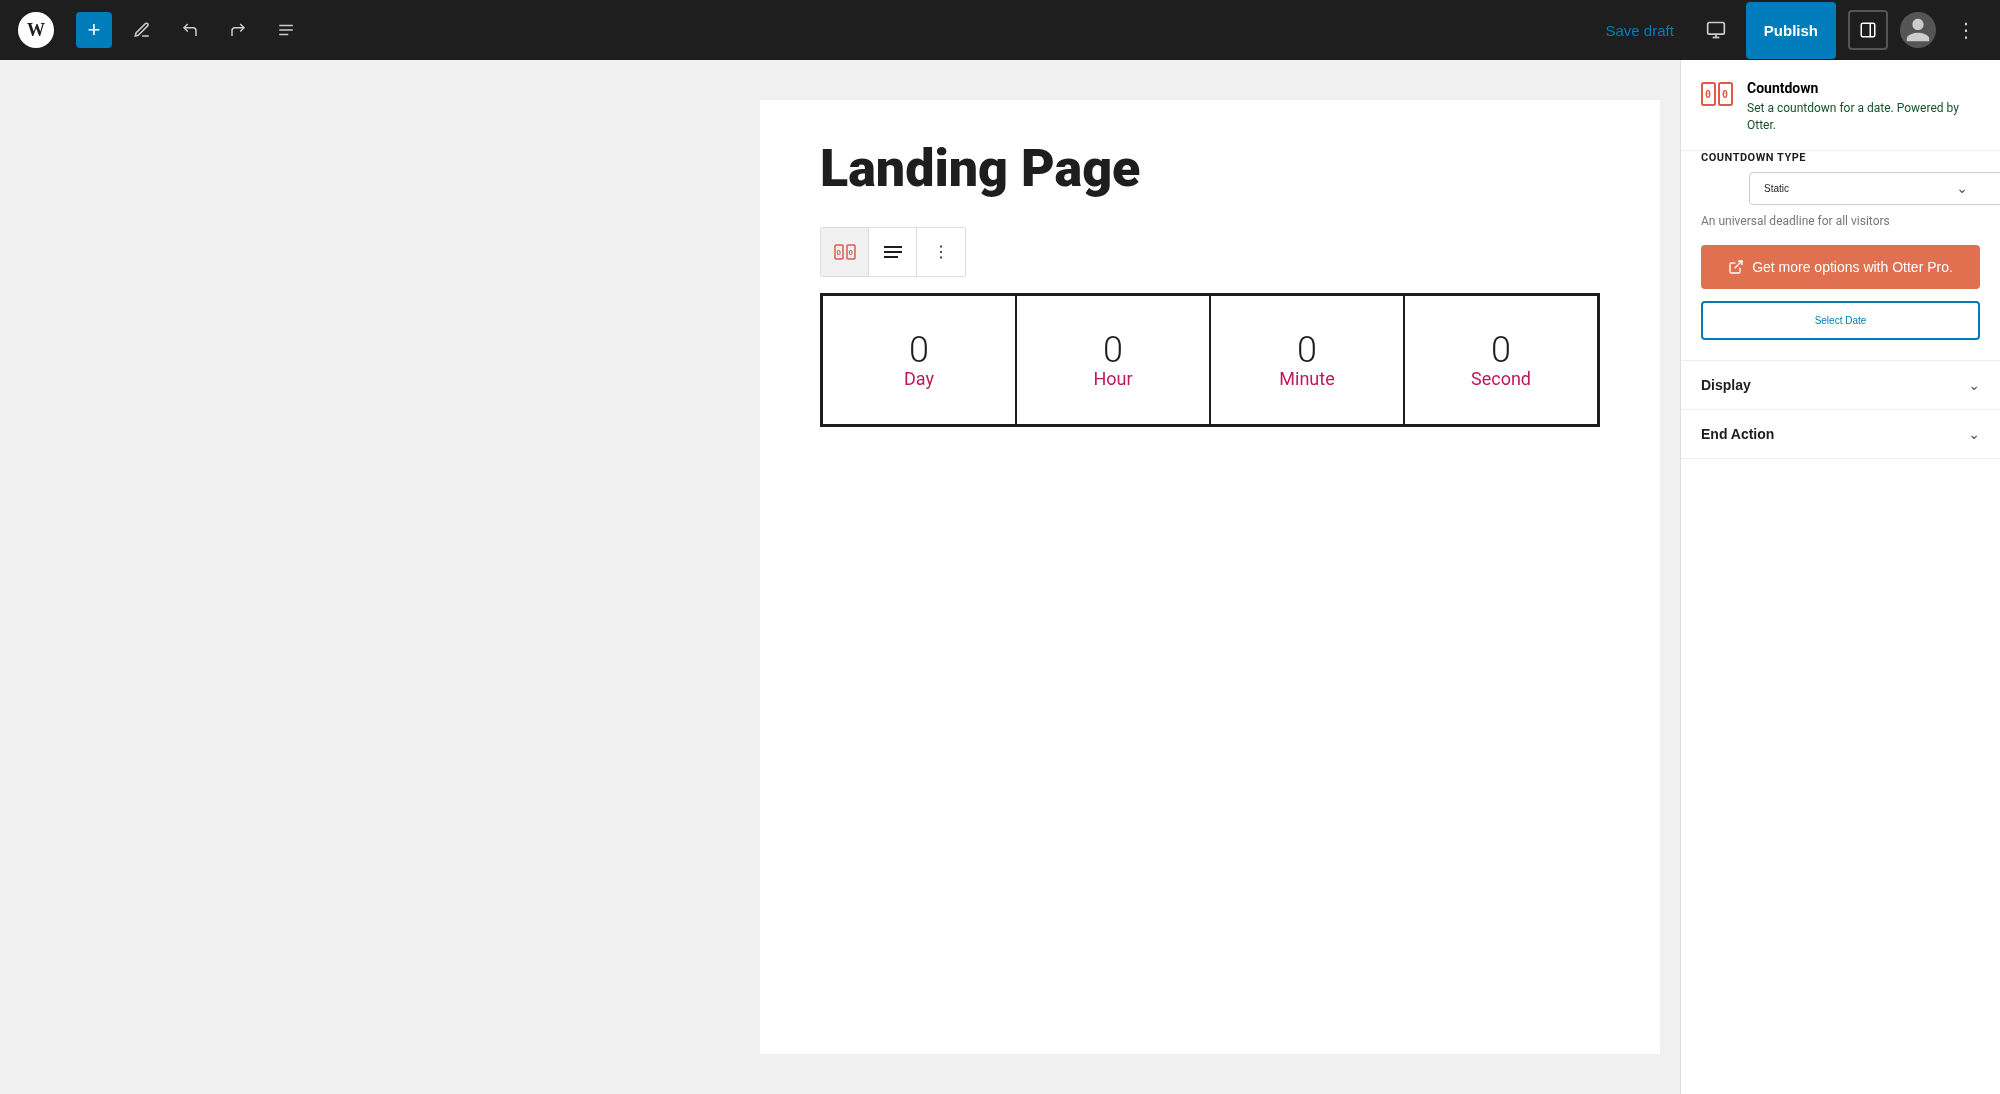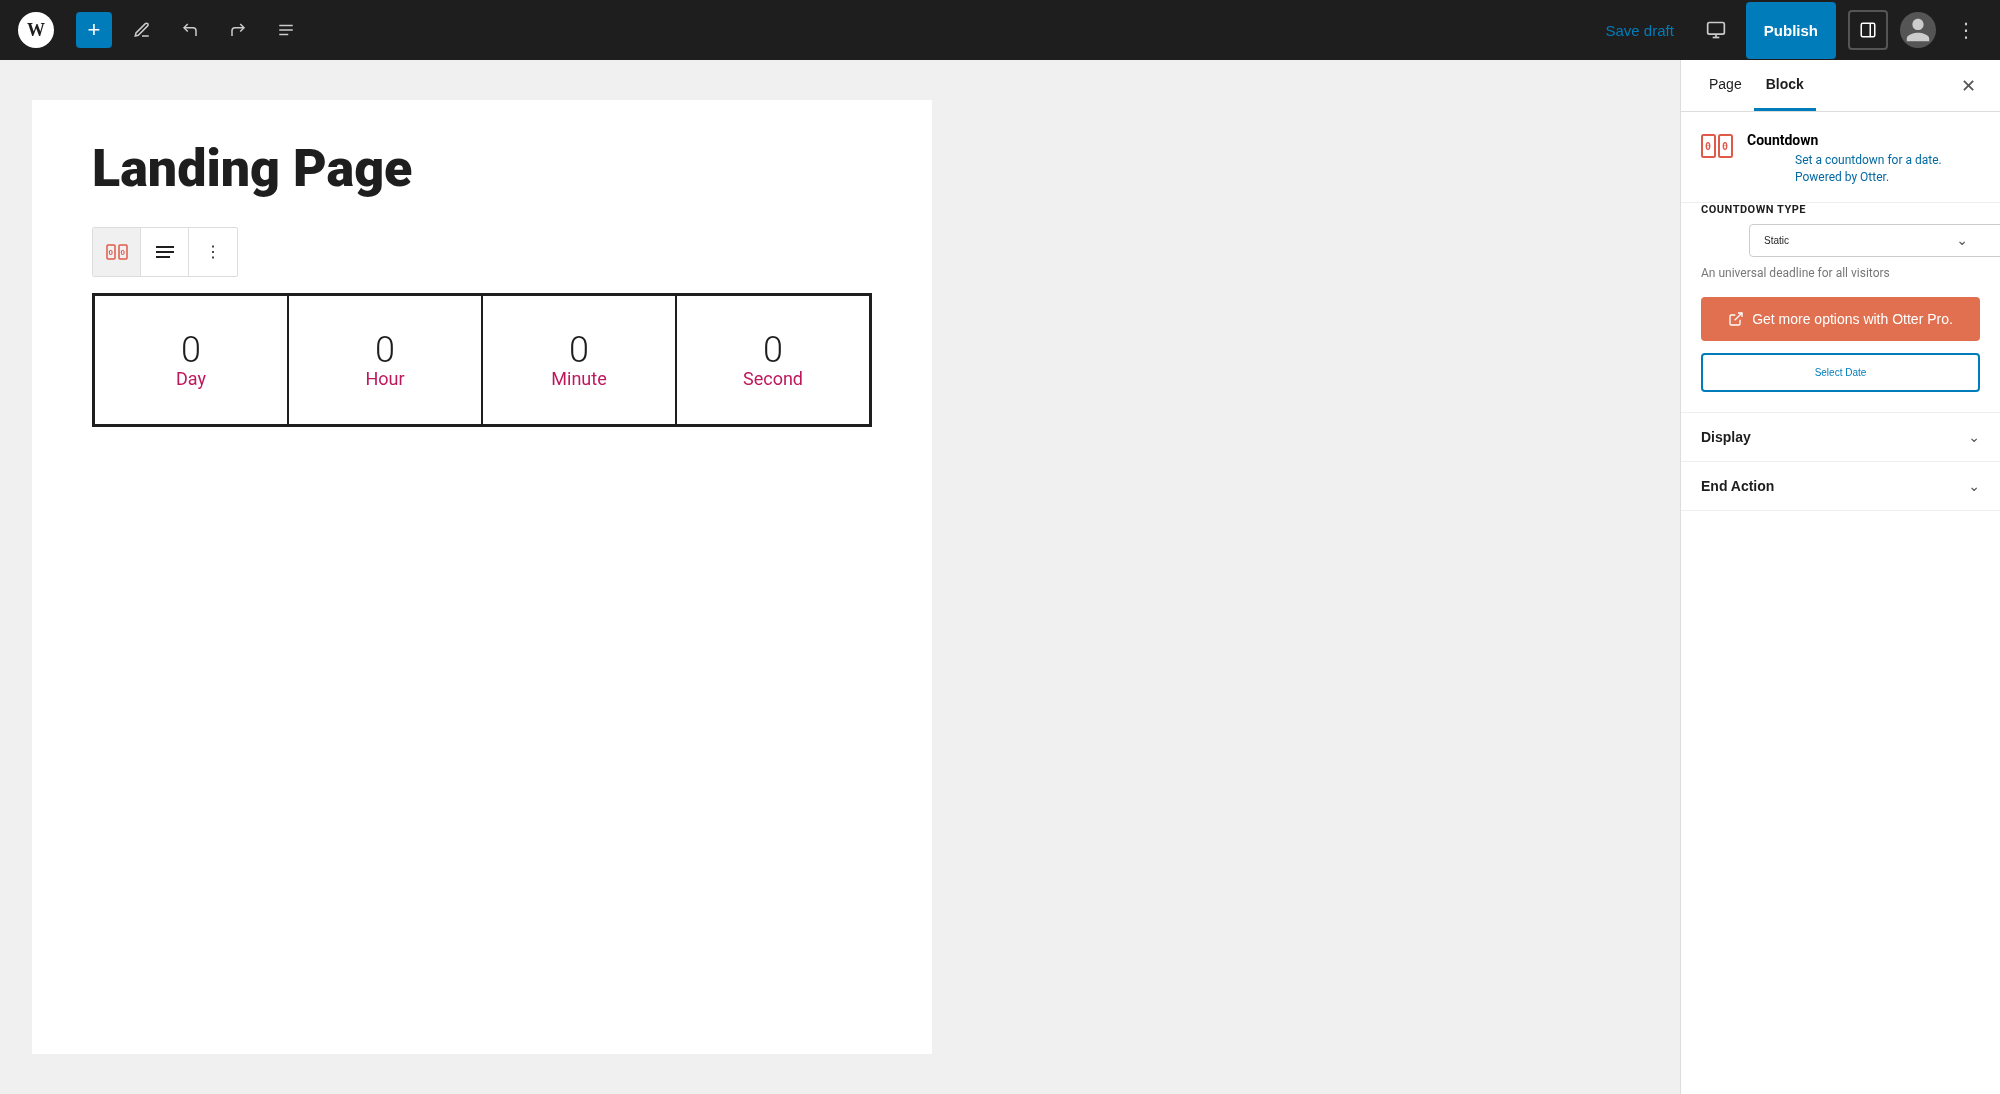--- a/index.html
+++ b/index.html
@@ -95,22 +95,22 @@
       flex: 1;
       overflow: hidden;
     }
 
     
     .editor-area {
       flex: 1;
       background: #f0f0f0;
       overflow-y: auto;
       display: flex;
-      justify-content: flex-start;
-      padding: 40px 32px;
+      justify-content: flex-end;
+      padding: 40px 20px;
     }
     .editor-content {
       background: white;
       width: 100%;
       max-width: 900px;
       min-height: 600px;
       padding: 40px 60px 60px;
       position: relative;
     }
     .page-title {
@@ -229,23 +229,22 @@
       flex-shrink: 0;
       margin-top: 2px;
     }
     .block-info-text h3 {
       font-size: 14px;
       font-weight: 700;
       margin-bottom: 4px;
     }
     .block-info-text p {
       font-size: 12px;
-      color: #0369a1;
+      color: #14532d;
       line-height: 1.4;
-      margin-left: 48px;
     }
 
     
     .settings-tabs {
       display: flex;
       border-bottom: 1px solid #ddd;
       padding: 0 16px;
     }
     .settings-tab {
       font-size: 14px;
@@ -494,25 +493,20 @@
           <span class="countdown-number">0</span>
           <span class="countdown-label">Second</span>
         </div>
       </div>
 
     </div>
   </div>
 
   <div class="sidebar">
 
-    <div class="sidebar-tabs">
-      <button class="sidebar-tab">Page</button>
-      <button class="sidebar-tab active">Block</button>
-      <button class="sidebar-close">✕</button>
-    </div>
 
     <div class="sidebar-body">
 
       <div class="block-info">
         <svg class="countdown-icon" viewBox="0 0 32 24" width="32" height="24">
           <rect x="1" y="1" width="13" height="22" rx="1.5" fill="none" stroke="#e05a4a" stroke-width="2"></rect>
           <rect x="18" y="1" width="13" height="22" rx="1.5" fill="none" stroke="#e05a4a" stroke-width="2"></rect>
           <text x="4" y="16" fill="#e05a4a" font-size="10" font-weight="700" font-family="monospace">0</text>
           <text x="21" y="16" fill="#e05a4a" font-size="10" font-weight="700" font-family="monospace">0</text>
         </svg>

